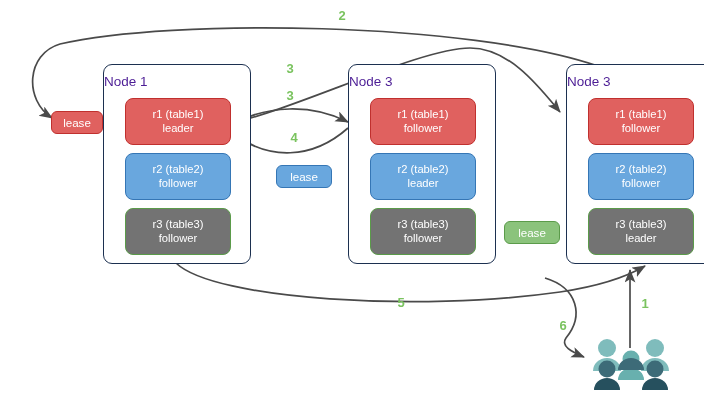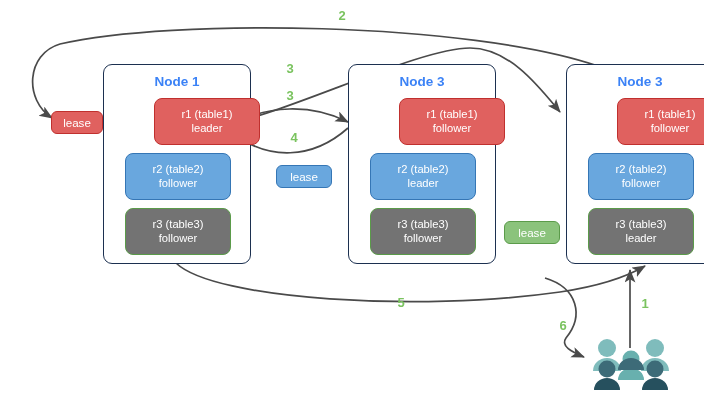--- a/index.html
+++ b/index.html
@@ -3,30 +3,30 @@
 <meta charset="utf-8">
 <style>
   html,body{margin:0;padding:0;background:#ffffff;}
   body{width:704px;height:405px;overflow:hidden;
        font-family:"Liberation Sans","DejaVu Sans",sans-serif;}
   #stage{position:relative;width:704px;height:405px;}
   svg#wires{position:absolute;left:0;top:0;width:704px;height:405px;pointer-events:none;}
 
   .node{position:absolute;background:#ffffff;border:1.6px solid #1c3050;
         border-radius:9px;box-sizing:border-box;}
-  .node-title{position:absolute;left:0;right:0;top:9px;text-align:center;
-        font-size:13.5px;font-weight:bold;color:#3b82f6;}
+  .node-title{position:absolute;left:0;right:0;top:9px;text-align:left;
+        font-size:13.5px;font-weight:normal;color:#4c1d95;}
   .replica{position:absolute;left:21px;width:106px;height:47px;border-radius:8px;
         box-sizing:border-box;display:flex;flex-direction:column;align-items:center;
         justify-content:center;color:#ffffff;font-size:11.2px;line-height:13.5px;
         text-align:center;}
   .rep-r1{background:#e0615f;border:1.6px solid #c0302e;}
   .rep-r2{background:#69a7de;border:1.6px solid #3576b5;}
   .rep-r3{background:#737373;border:1.6px solid #5b9b4a;}
-  .rep-a{top:33px;margin-left:29px;} .rep-b{top:88px;} .rep-c{top:143px;}
+  .rep-a{top:33px;} .rep-b{top:88px;} .rep-c{top:143px;}
 
   .lease{position:absolute;height:23px;border-radius:6px;box-sizing:border-box;
         display:flex;align-items:center;justify-content:center;color:#ffffff;
         font-size:11.6px;}
   .lease-red{background:#e0615f;border:1.6px solid #c0302e;}
   .lease-blue{background:#69a7de;border:1.6px solid #3576b5;}
   .lease-green{background:#8bc37c;border:1.6px solid #5b9b4a;}
 
   .steplbl{position:absolute;color:#7ac35f;font-size:13px;font-weight:bold;
         text-align:center;width:24px;}

